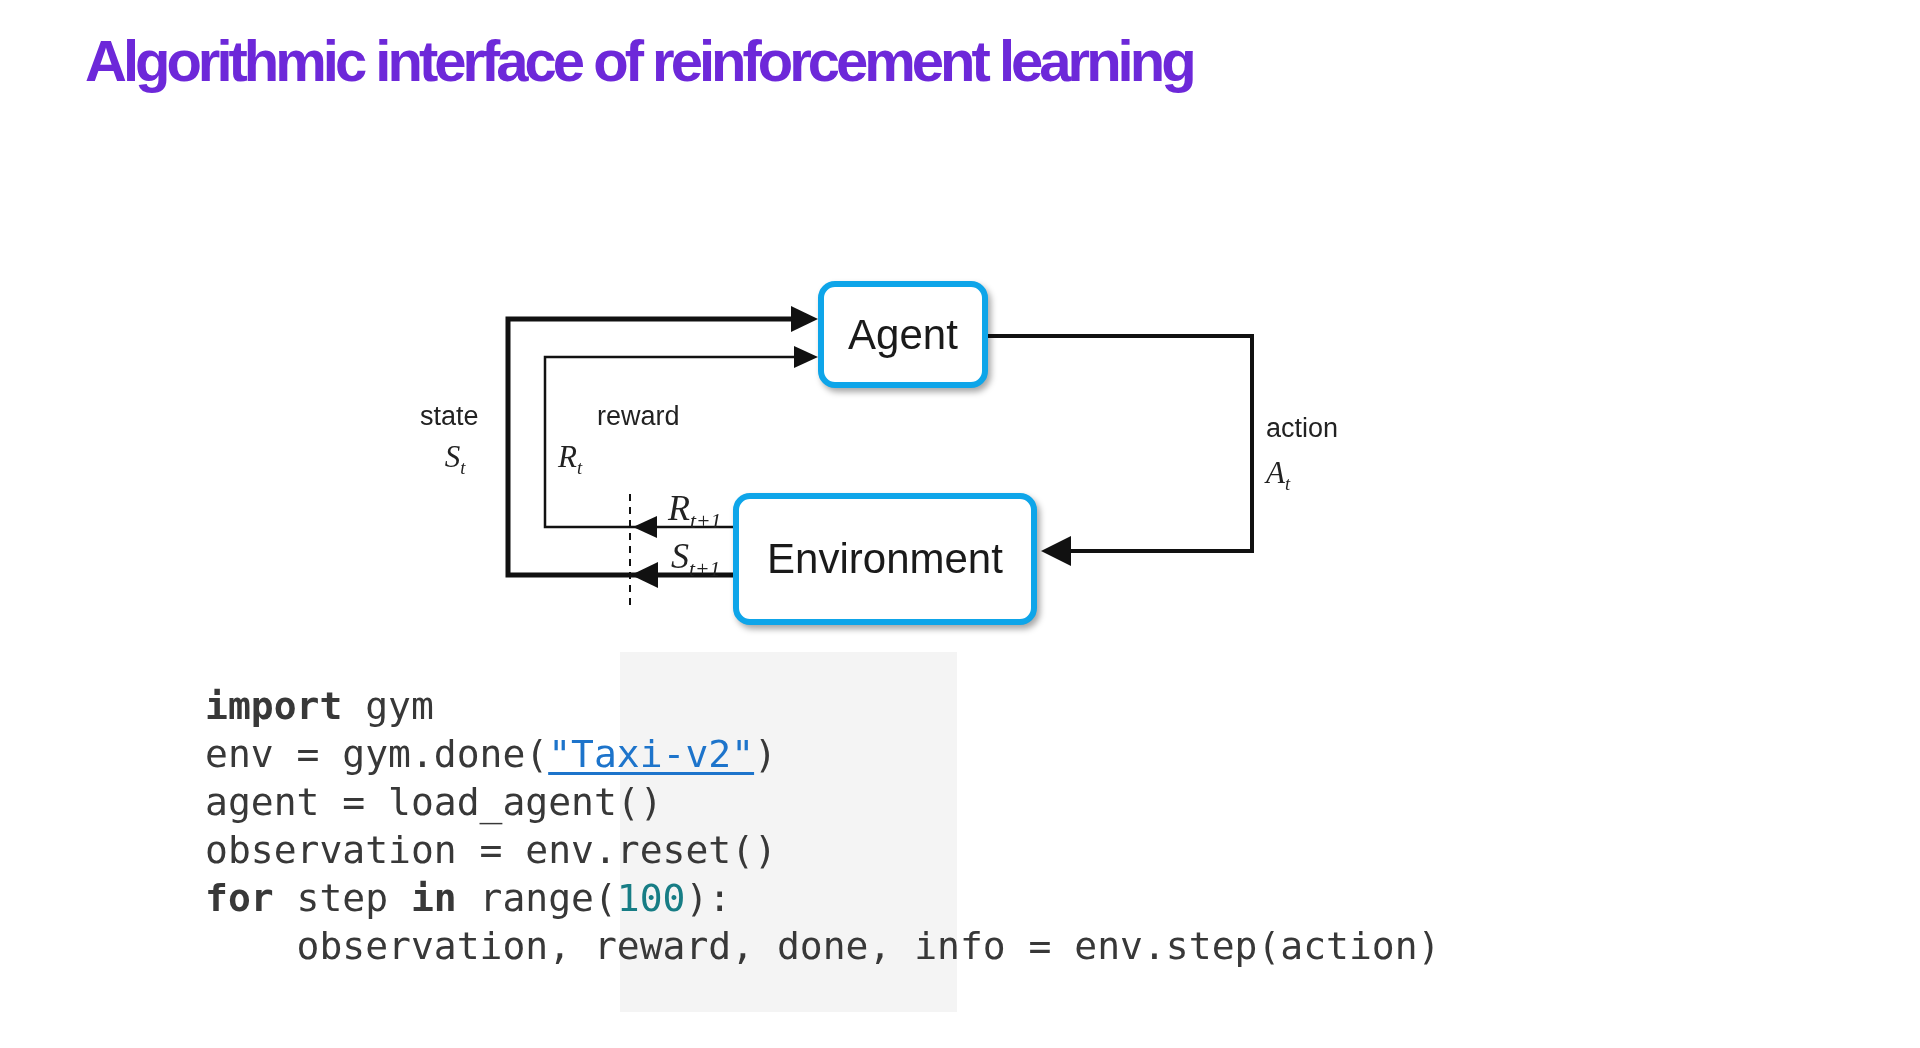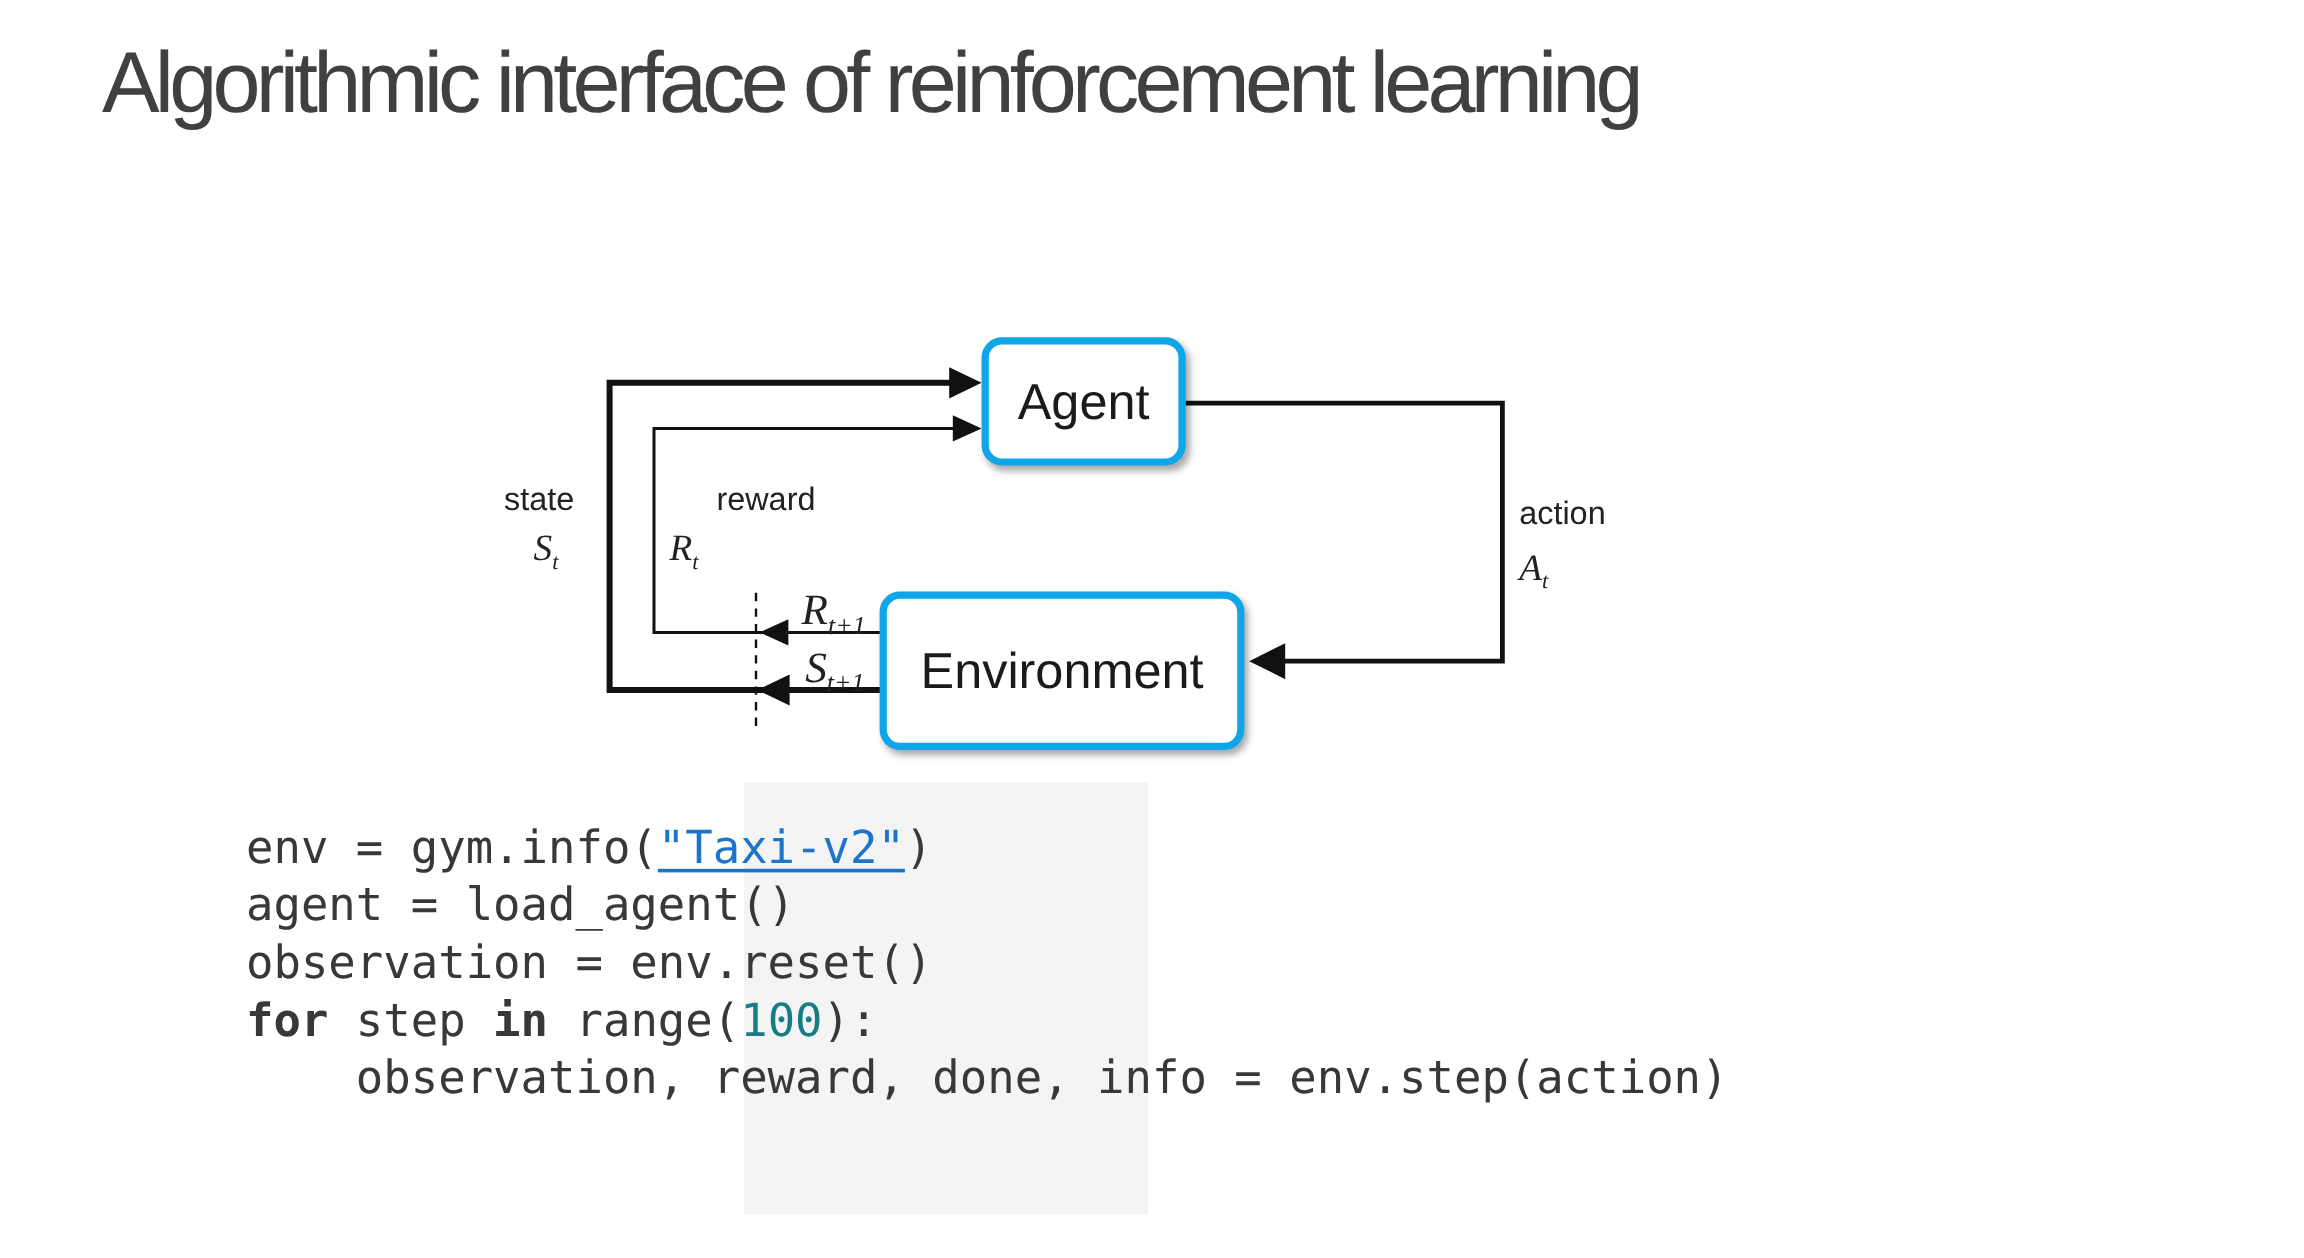--- a/index.html
+++ b/index.html
@@ -8,21 +8,21 @@
     --code-text:#383838;
   }
   *{margin:0;padding:0;box-sizing:border-box;}
   html,body{width:1920px;height:1048px;background:#ffffff;overflow:hidden;
     font-family:"Liberation Sans",sans-serif;}
   .slide{position:relative;width:1920px;height:1048px;background:#fff;}
 
   
   .title{
     position:absolute;left:85px;top:28px;
-    font-size:72px;font-weight:400;letter-spacing:-4px;color:#404040;
+    font-size:58px;font-weight:700;letter-spacing:-4px;color:#6d28d9;
     line-height:1.15;white-space:nowrap;
   }
 
   
   .diagram-svg{position:absolute;left:0;top:0;width:1920px;height:1048px;}
   .node{
     position:absolute;display:flex;align-items:center;justify-content:center;
     background:#fff;border:6px solid #0ea5e9;border-radius:17px;
     box-shadow:3px 4px 6px rgba(0,0,0,0.35);
     font-size:42px;color:#1a1a1a;
@@ -99,20 +99,21 @@
 
   <div class="dlabel lab-action">action</div>
   <div class="mathsym sym-action"><span>A</span><sub>t</sub></div>
 
   <div class="mathsym small sym-next-reward"><span>R</span><sub>t+1</sub></div>
 
   <div class="mathsym small sym-next-state"><span>S</span><sub>t+1</sub></div>
 
   <div class="code-backdrop"></div>
   <div class="code">
-      <div class="code-line"><span class="seg-plain">env = gym.info(</span><span class="seg-link">"Taxi-v2"</span><span class="seg-plain">)</span></div>
+      <div class="code-line"><span class="seg-keyword">import</span><span class="seg-plain"> gym</span></div>
+      <div class="code-line"><span class="seg-plain">env = gym.done(</span><span class="seg-link">"Taxi-v2"</span><span class="seg-plain">)</span></div>
       <div class="code-line"><span class="seg-plain">agent = load_agent()</span></div>
       <div class="code-line"><span class="seg-plain">observation = env.reset()</span></div>
       <div class="code-line"><span class="seg-keyword">for</span><span class="seg-plain"> step </span><span class="seg-keyword">in</span><span class="seg-plain"> range(</span><span class="seg-number">100</span><span class="seg-plain">):</span></div>
       <div class="code-line"><span class="seg-plain">    observation, reward, done, info = env.step(action)</span></div>
     </div>
 
 </div>
 
 </body></html>

